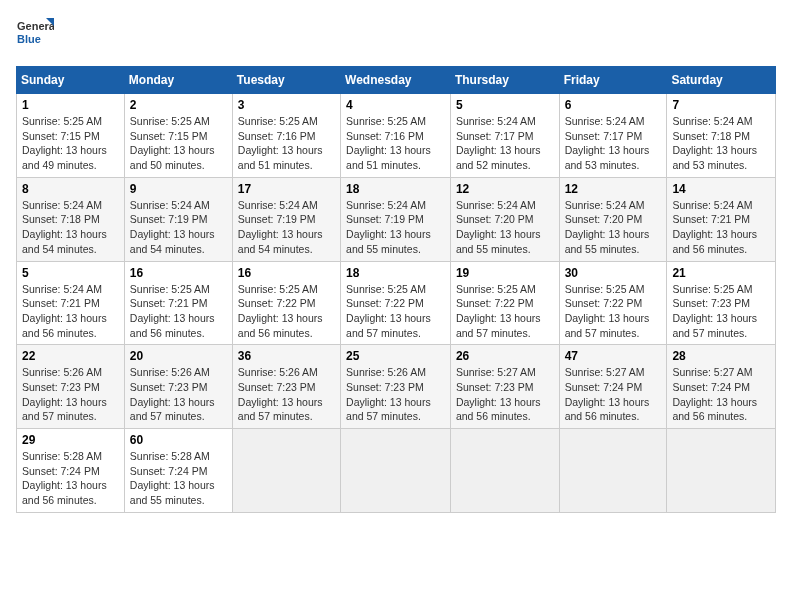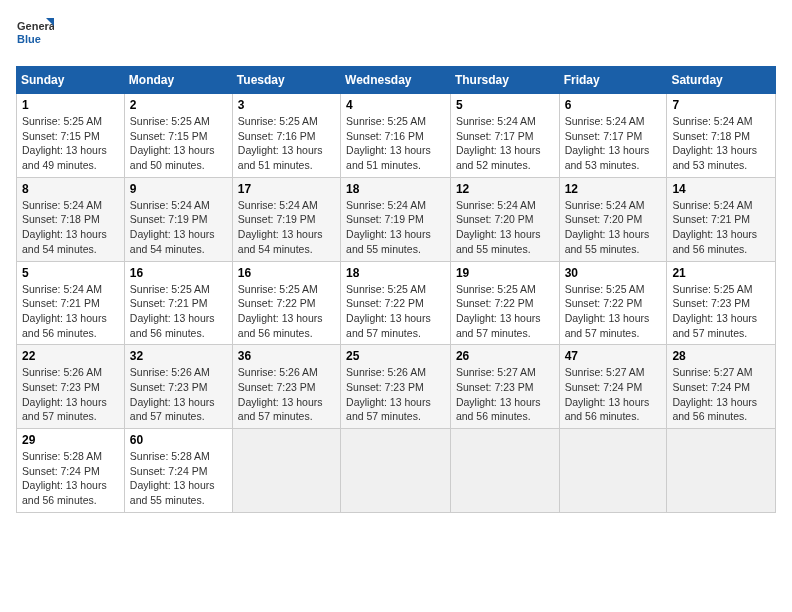--- a/index.html
+++ b/index.html
@@ -192,21 +192,21 @@
           <span class="day-num">21</span>
           <div class="day-info">Sunrise: 5:25 AM<br>Sunset: 7:23 PM<br>Daylight: 13 hours<br>and 57 minutes.</div>
         </td>
       </tr>
       <tr>
         <td>
           <span class="day-num">22</span>
           <div class="day-info">Sunrise: 5:26 AM<br>Sunset: 7:23 PM<br>Daylight: 13 hours<br>and 57 minutes.</div>
         </td>
         <td>
-          <span class="day-num">32</span>
+          <span class="day-num">20</span>
           <div class="day-info">Sunrise: 5:26 AM<br>Sunset: 7:23 PM<br>Daylight: 13 hours<br>and 57 minutes.</div>
         </td>
         <td>
           <span class="day-num">36</span>
           <div class="day-info">Sunrise: 5:26 AM<br>Sunset: 7:23 PM<br>Daylight: 13 hours<br>and 57 minutes.</div>
         </td>
         <td>
           <span class="day-num">25</span>
           <div class="day-info">Sunrise: 5:26 AM<br>Sunset: 7:23 PM<br>Daylight: 13 hours<br>and 57 minutes.</div>
         </td>

